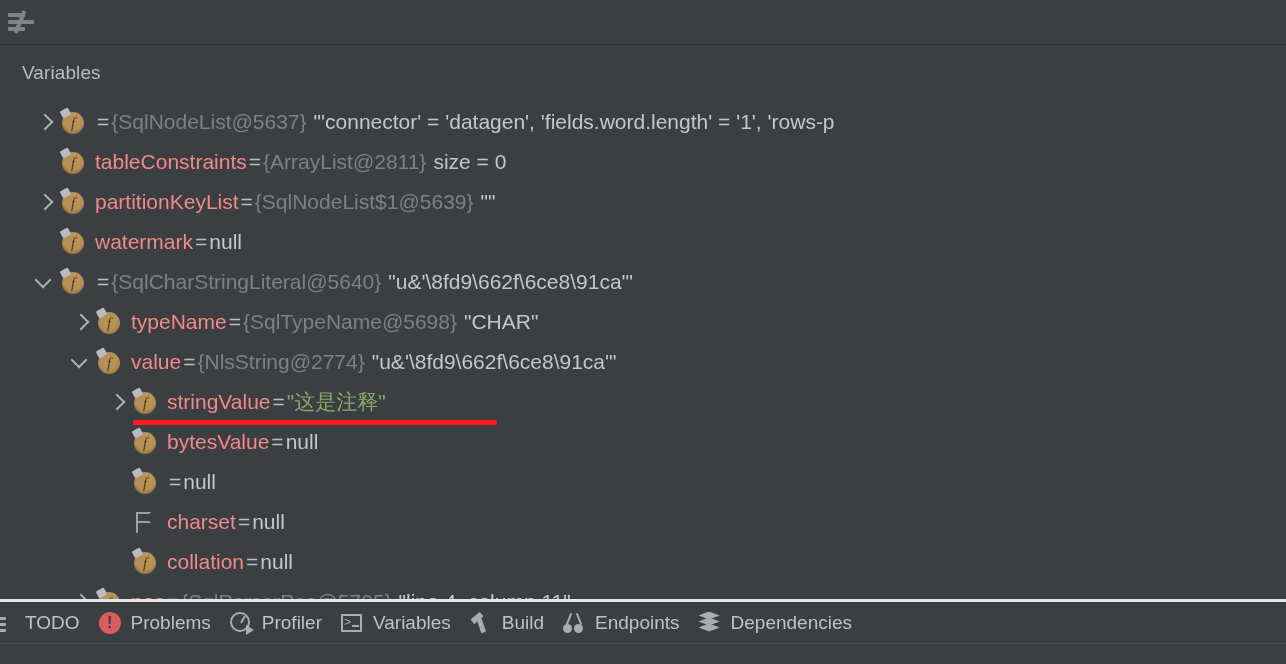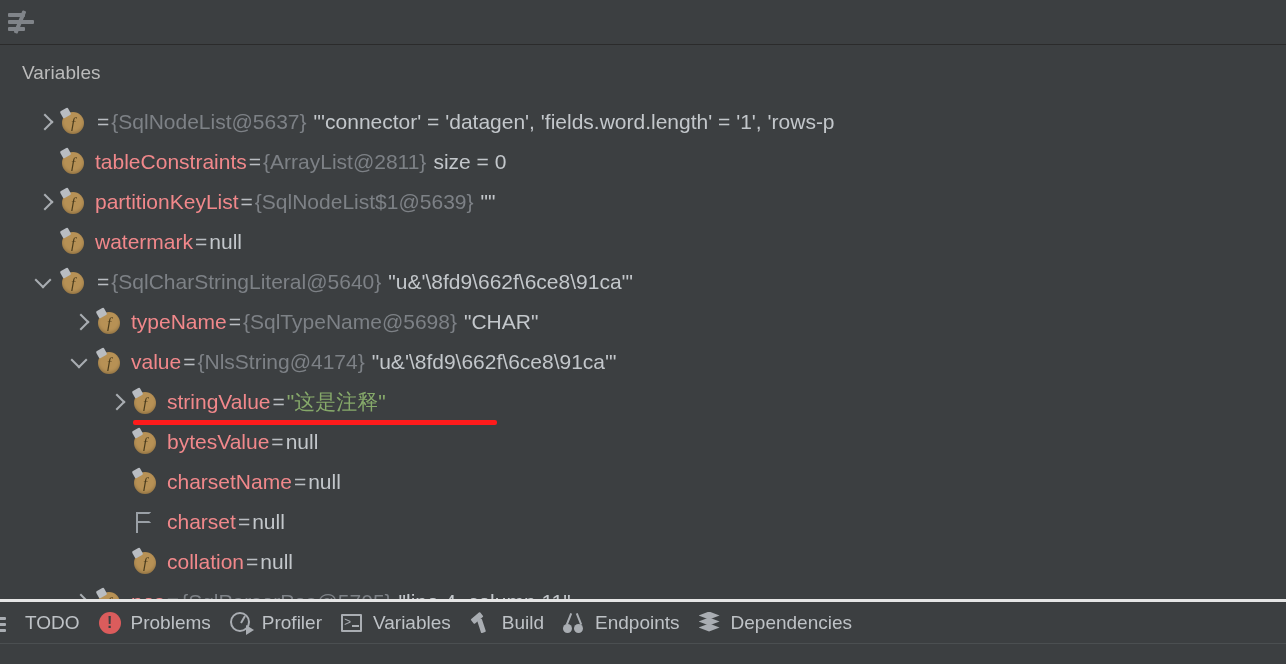--- a/index.html
+++ b/index.html
@@ -403,21 +403,21 @@
       </div>
       <div class="row indent-2">
         <span class="chev has down"></span>
         <span class="ficon">
           <span class="ball"></span>
           <span class="tag"></span>
           <span class="f">f</span>
         </span>
         <span class="name">value</span>
         <span class="eq"> = </span>
-        <span class="type">{NlsString@4174}</span>
+        <span class="type">{NlsString@2774}</span>
         <span class="sp"></span>
         <span class="val">"u&amp;'\8fd9\662f\6ce8\91ca'"</span>
       </div>
       <div class="row indent-3">
         <span class="chev has right"></span>
         <span class="ficon">
           <span class="ball"></span>
           <span class="tag"></span>
           <span class="f">f</span>
         </span>
@@ -436,21 +436,20 @@
         <span class="eq"> = </span>
         <span class="val">null</span>
       </div>
       <div class="row indent-3">
         <span class="chev"></span>
         <span class="ficon">
           <span class="ball"></span>
           <span class="tag"></span>
           <span class="f">f</span>
         </span>
-        <span class="name">charsetName</span>
         <span class="eq"> = </span>
         <span class="val">null</span>
       </div>
       <div class="row indent-3">
         <span class="chev"></span>
         <span class="flagicon">
           <span class="pole"></span>
           <span class="pennant"></span>
         </span>
         <span class="name">charset</span>

